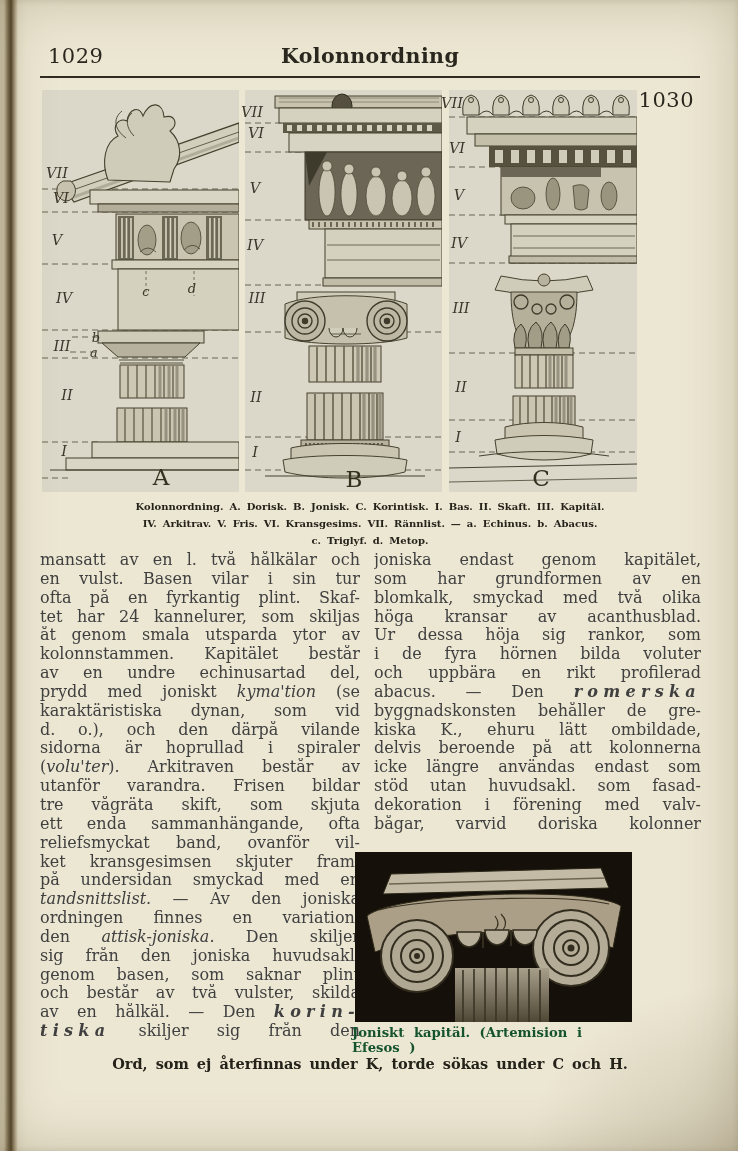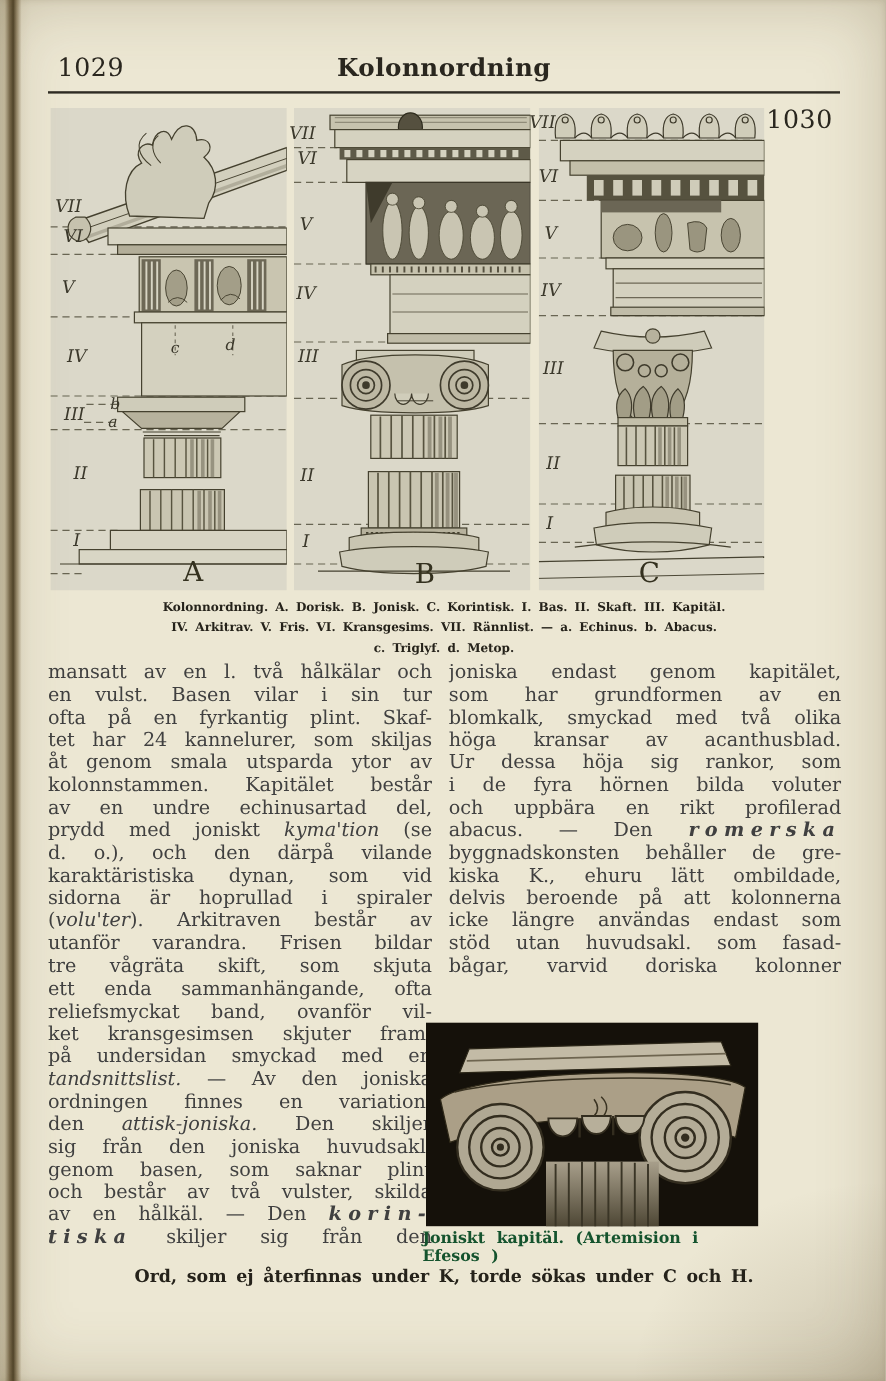--- a/index.html
+++ b/index.html
@@ -349,22 +349,22 @@
 
   <div class="col leftc">
       <div class="text-line"><span>mansatt av en l. två hålkälar och</span></div>
       <div class="text-line"><span>en vulst. Basen vilar i sin tur</span></div>
       <div class="text-line"><span>ofta på en fyrkantig plint. Skaf-</span></div>
       <div class="text-line"><span>tet har 24 kannelurer, som skiljas</span></div>
       <div class="text-line"><span>åt genom smala utsparda ytor av</span></div>
       <div class="text-line"><span>kolonnstammen. Kapitälet består</span></div>
       <div class="text-line"><span>av en undre echinusartad del,</span></div>
       <div class="text-line"><span>prydd med joniskt </span><span class="it">kyma'tion</span><span> (se</span></div>
+      <div class="text-line"><span>karaktäristiska dynan, som vid</span></div>
       <div class="text-line"><span>d. o.), och den därpå vilande</span></div>
-      <div class="text-line"><span>karaktäristiska dynan, som vid</span></div>
       <div class="text-line"><span>sidorna är hoprullad i spiraler</span></div>
       <div class="text-line"><span>(</span><span class="it">volu'ter</span><span>). Arkitraven består av</span></div>
       <div class="text-line"><span>utanför varandra. Frisen bildar</span></div>
       <div class="text-line"><span>tre vågräta skift, som skjuta</span></div>
       <div class="text-line"><span>ett enda sammanhängande, ofta</span></div>
       <div class="text-line"><span>reliefsmyckat band, ovanför vil-</span></div>
       <div class="text-line"><span>ket kransgesimsen skjuter fram,</span></div>
       <div class="text-line"><span>på undersidan smyckad med en</span></div>
       <div class="text-line"><span class="it">tandsnittslist.</span><span> — Av den joniska</span></div>
       <div class="text-line"><span>ordningen finnes en variation,</span></div>
@@ -382,20 +382,21 @@
       <div class="text-line"><span>höga kransar av acanthusblad.</span></div>
       <div class="text-line"><span>Ur dessa höja sig rankor, som</span></div>
       <div class="text-line"><span>i de fyra hörnen bilda voluter</span></div>
       <div class="text-line"><span>och uppbära en rikt profilerad</span></div>
       <div class="text-line"><span>abacus. — Den </span><span class="spc">romerska</span></div>
       <div class="text-line"><span>byggnadskonsten behåller de gre-</span></div>
       <div class="text-line"><span>kiska K., ehuru lätt ombildade,</span></div>
       <div class="text-line"><span>delvis beroende på att kolonnerna</span></div>
       <div class="text-line"><span>icke längre användas endast som</span></div>
       <div class="text-line"><span>stöd utan huvudsakl. som fasad-</span></div>
+      <div class="text-line"><span>dekoration i förening med valv-</span></div>
       <div class="text-line"><span>bågar, varvid doriska kolonner</span></div>
     </div>
 
   <svg class="photo" width="277" height="170" viewBox="0 0 277 170">
     <rect width="277" height="170" fill="#15110a"></rect>
     <defs>
       <linearGradient id="shaftg" x1="0" y1="0" x2="0" y2="1">
         <stop offset="0" stop-color="#a89f8b"></stop>
           <stop offset="1" stop-color="#4e4735"></stop>
       </linearGradient>

